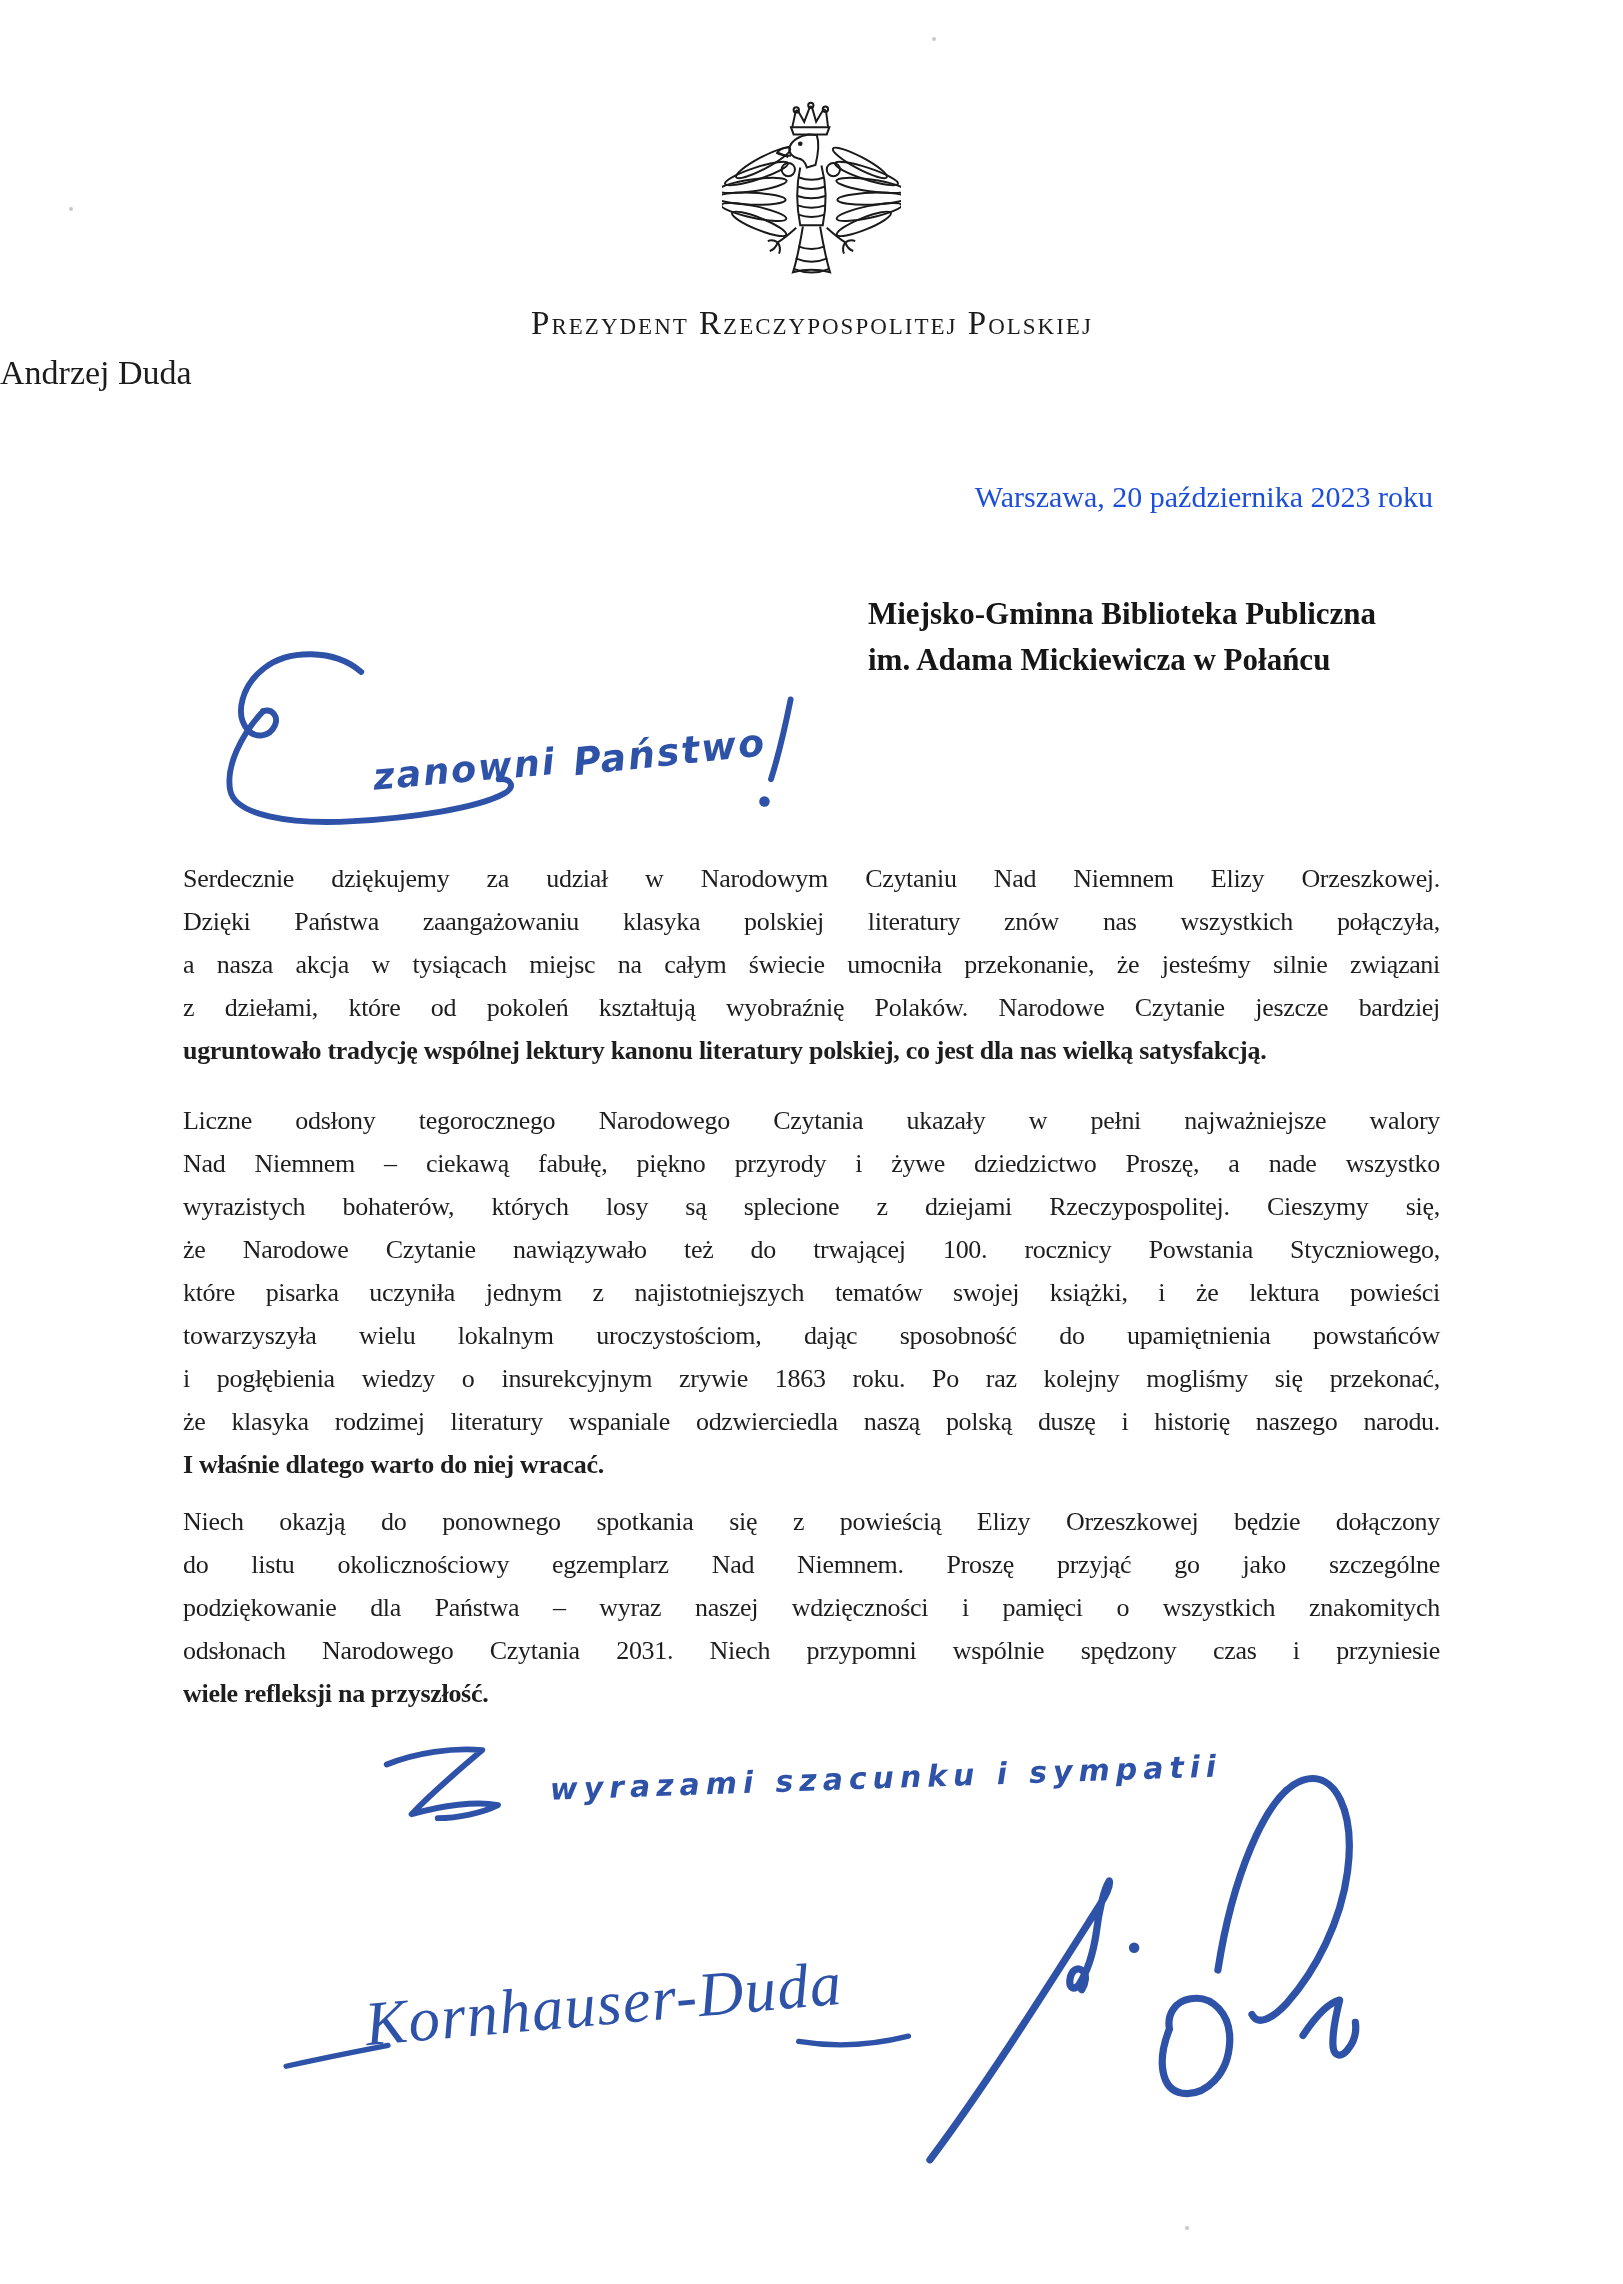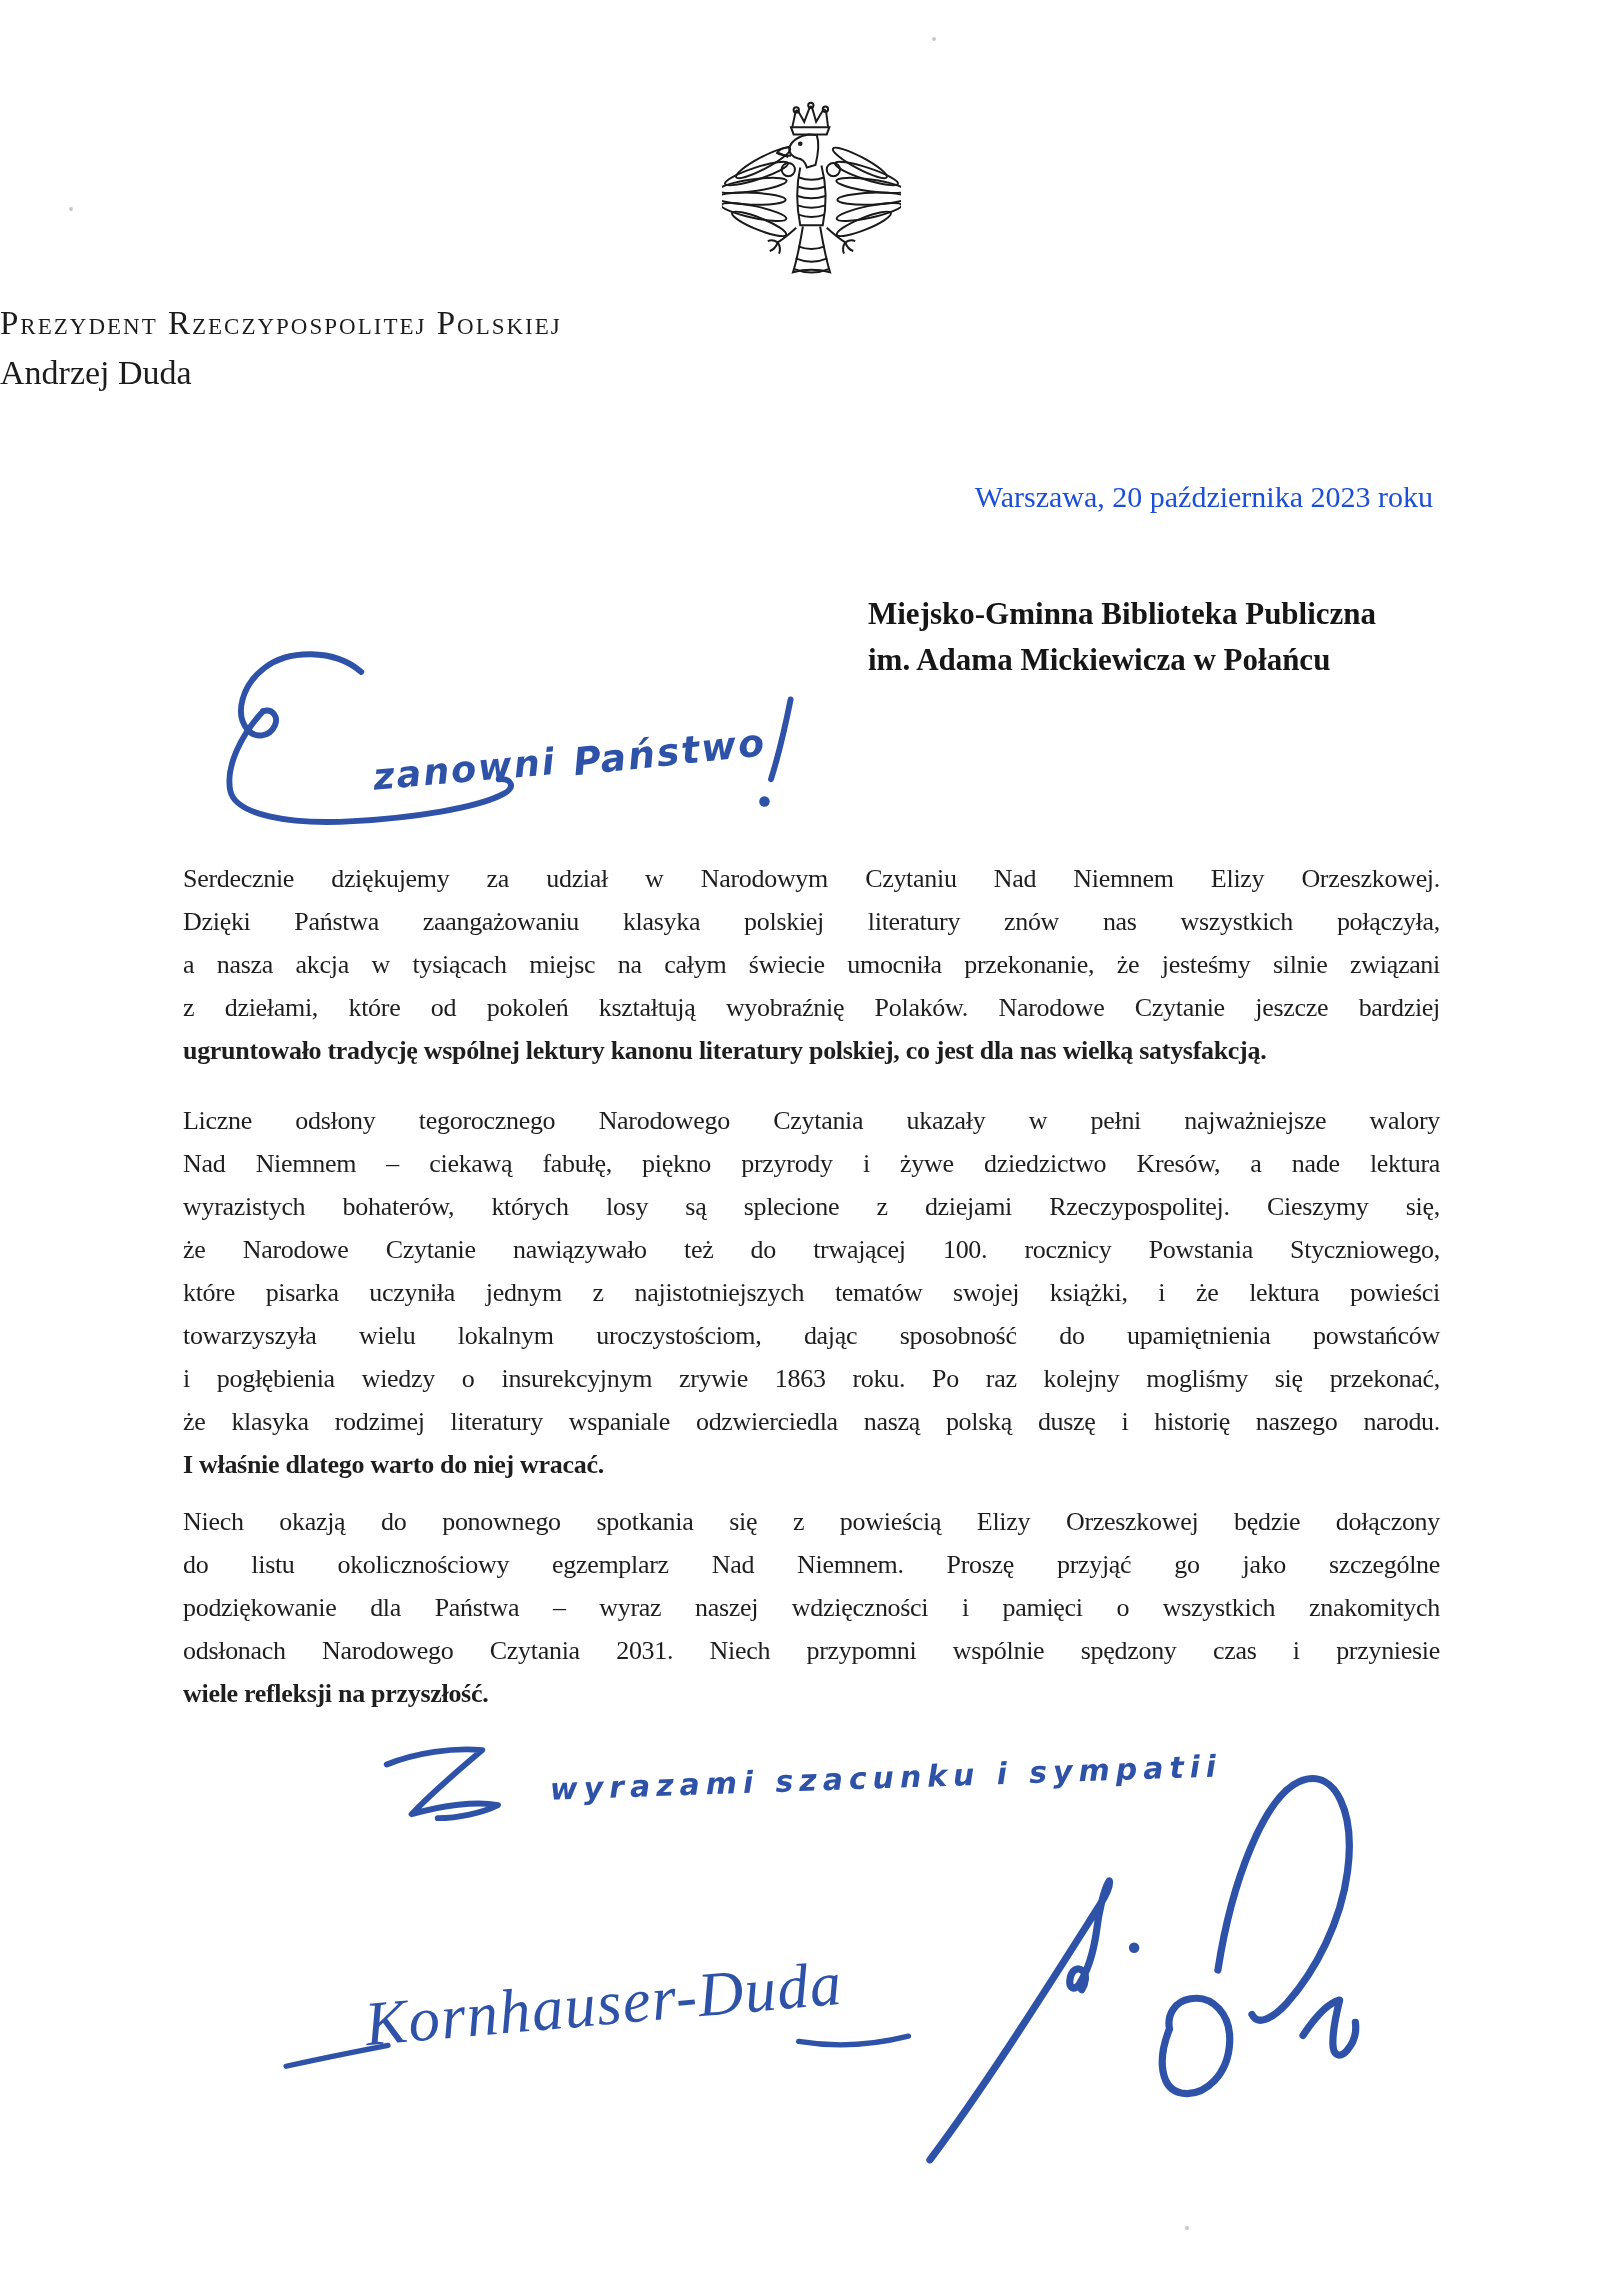--- a/index.html
+++ b/index.html
@@ -8,21 +8,21 @@
     width:1624px;height:2284px;
     background:#ffffff;
     overflow:hidden;
     font-family:"Liberation Serif",serif;
     color:#1e1e1e;
   }
   
   .eagle{position:absolute;left:722px;top:98px;width:179px;height:212px;}
   .hdr-title{
     position:absolute;left:0;top:305px;width:100%;
-    text-align:left;font-size:33px;letter-spacing:2px;
+    text-align:center;font-size:33px;letter-spacing:2px;
     font-variant:small-caps;color:#1c1c1c;white-space:nowrap;
   }
   .hdr-name{
     position:absolute;left:0;top:354px;width:100%;
     text-align:left;font-size:34px;color:#1c1c1c;white-space:nowrap;
   }
   
   .dateline{
     position:absolute;right:191px;top:480px;
     font-size:30px;white-space:nowrap;color:#1d4ed8;
@@ -137,21 +137,21 @@
   <div>
     <div class="para p0">
         <div class="body-line"><span>Serdecznie dziękujemy za udział w Narodowym Czytaniu </span><span class="it">Nad Niemnem</span><span> Elizy Orzeszkowej.</span></div>
         <div class="body-line"><span>Dzięki Państwa zaangażowaniu klasyka polskiej literatury znów nas wszystkich połączyła,</span></div>
         <div class="body-line"><span>a nasza akcja w tysiącach miejsc na całym świecie umocniła przekonanie, że jesteśmy silnie związani</span></div>
         <div class="body-line"><span>z dziełami, które od pokoleń kształtują wyobraźnię Polaków. Narodowe Czytanie jeszcze bardziej</span></div>
         <div class="body-line last"><span>ugruntowało tradycję wspólnej lektury kanonu literatury polskiej, co jest dla nas wielką satysfakcją.</span></div>
       </div>
     <div class="para p1">
         <div class="body-line"><span>Liczne odsłony tegorocznego Narodowego Czytania ukazały w pełni najważniejsze walory</span></div>
-        <div class="body-line"><span class="it">Nad Niemnem</span><span> – ciekawą fabułę, piękno przyrody i żywe dziedzictwo Kresów, a nade lektura</span></div>
+        <div class="body-line"><span class="it">Nad Niemnem</span><span> – ciekawą fabułę, piękno przyrody i żywe dziedzictwo Proszę, a nade wszystko</span></div>
         <div class="body-line"><span>wyrazistych bohaterów, których losy są splecione z dziejami Rzeczypospolitej. Cieszymy się,</span></div>
         <div class="body-line"><span>że Narodowe Czytanie nawiązywało też do trwającej 100. rocznicy Powstania Styczniowego,</span></div>
         <div class="body-line"><span>które pisarka uczyniła jednym z najistotniejszych tematów swojej książki, i że lektura powieści</span></div>
         <div class="body-line"><span>towarzyszyła wielu lokalnym uroczystościom, dając sposobność do upamiętnienia powstańców</span></div>
         <div class="body-line"><span>i pogłębienia wiedzy o insurekcyjnym zrywie 1863 roku. Po raz kolejny mogliśmy się przekonać,</span></div>
         <div class="body-line"><span>że klasyka rodzimej literatury wspaniale odzwierciedla naszą polską duszę i historię naszego narodu.</span></div>
         <div class="body-line last"><span>I właśnie dlatego warto do niej wracać.</span></div>
       </div>
     <div class="para p2">
         <div class="body-line"><span>Niech okazją do ponownego spotkania się z powieścią Elizy Orzeszkowej będzie dołączony</span></div>

